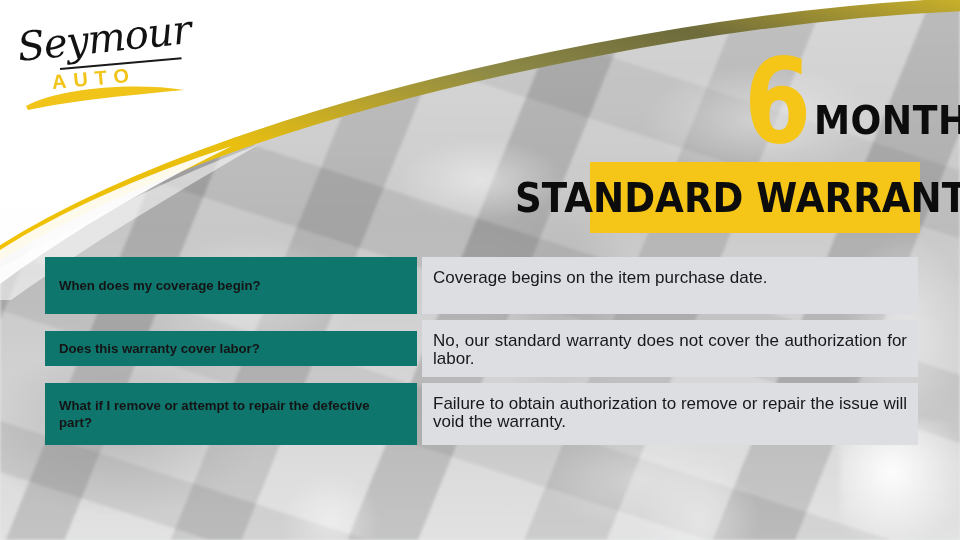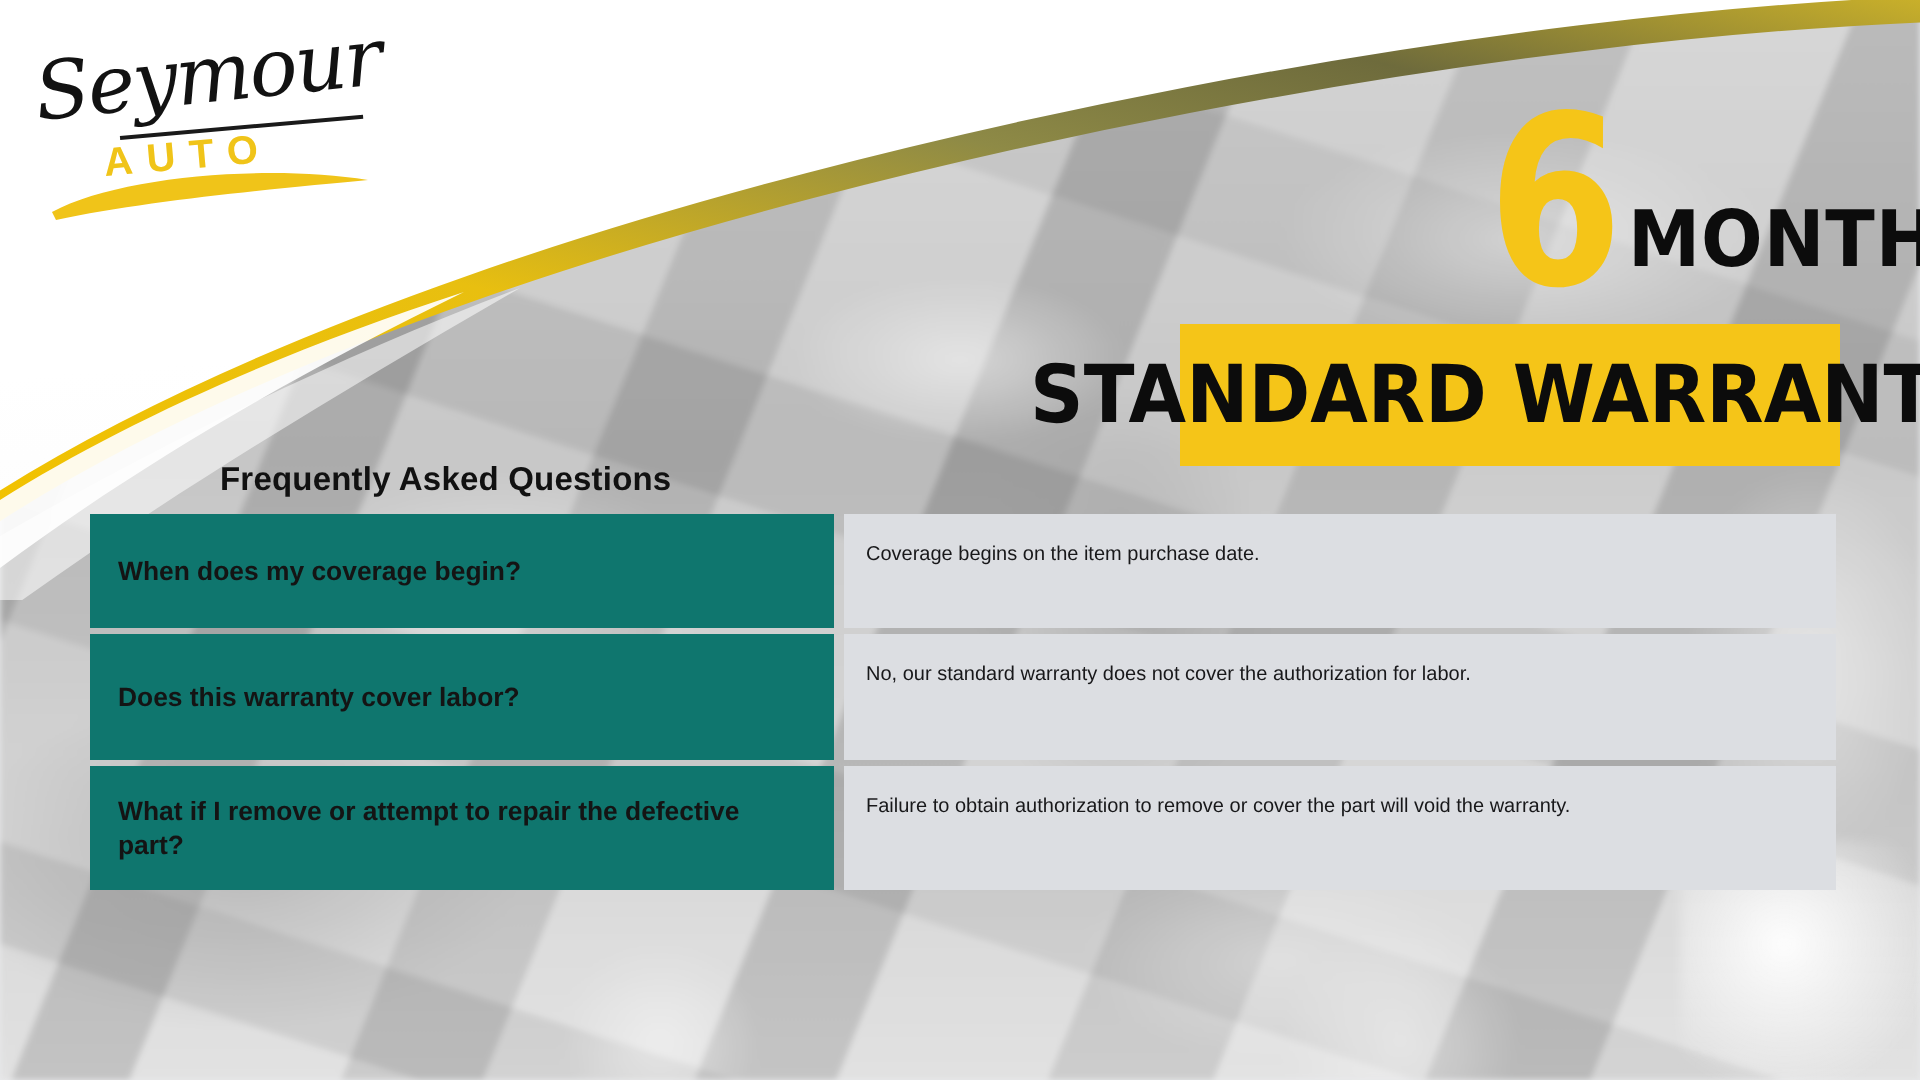--- a/index.html
+++ b/index.html
@@ -119,26 +119,26 @@
     font-weight:700;font-size:13.2px;line-height:17px;color:#141414;
   }
   .faq-gap{flex:0 0 5px;width:5px;background:transparent;}
   .faq-a{
     flex:1 1 auto;background:#dcdee2;
     display:flex;align-items:flex-start;
     padding:12px 11px 9px 11px;box-sizing:border-box;
   }
   .faq-a span{
     font-family:"Liberation Sans", sans-serif;
-    font-weight:400;font-size:10px;line-height:18px;color:#18181a;
+    font-weight:400;font-size:17px;line-height:18px;color:#18181a;
     text-align:justify;display:block;width:100%;
   }
   .r1{height:57px;}
   .r2{height:61px;}
-  .r3{height:63px;}
+  .r3{height:63px;align-items:center;}
   .r4{height:62px;}
 </style>
 </head>
 <body>
 
 <div id="slide">
 
   <div class="bg-photo"></div>
   <div class="bg-bright-right"></div>
 
@@ -177,21 +177,20 @@
     <div class="underline"></div>
     <div class="auto">AUTO</div>
   </div>
 
   <div class="six">6</div>
   <div class="month">MONTH</div>
   <div class="warranty-band">
     <span>STANDARD WARRANTY</span>
   </div>
 
-  <div class="faq-title">Frequently Asked Questions</div>
 
   <div class="faq-table">
 
     <div class="faq-row r1">
       <div class="faq-q">
         <span>When does my coverage begin?</span>
       </div>
       <div class="faq-gap"></div>
       <div class="faq-a">
         <span>Coverage begins on the item purchase date.</span>
@@ -208,19 +207,19 @@
         <span>No, our standard warranty does not cover the authorization for labor.</span>
       </div>
     </div>
 
     <div class="faq-row r4">
       <div class="faq-q">
         <span>What if I remove or attempt to repair the defective part?</span>
       </div>
       <div class="faq-gap"></div>
       <div class="faq-a">
-        <span>Failure to obtain authorization to remove or cover the part will void the warranty.</span>
+        <span>Failure to obtain authorization to remove or repair the issue will void the warranty.</span>
       </div>
     </div>
 
   </div>
 
 </div>
 
 </body></html>

